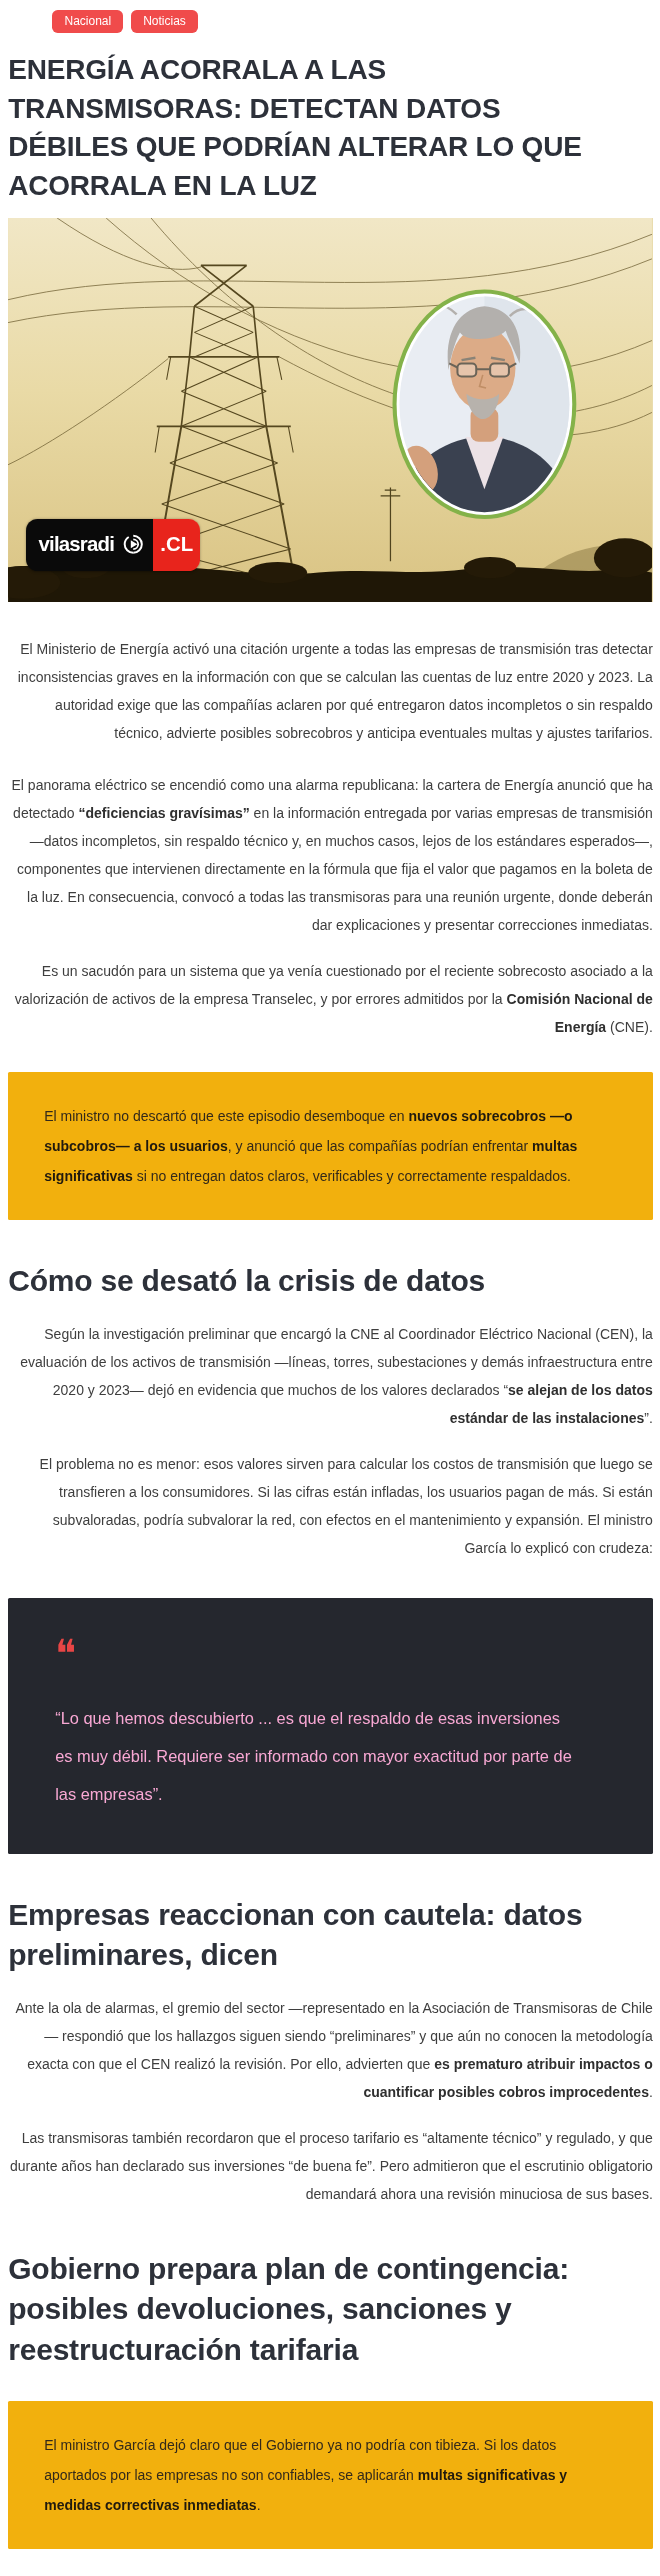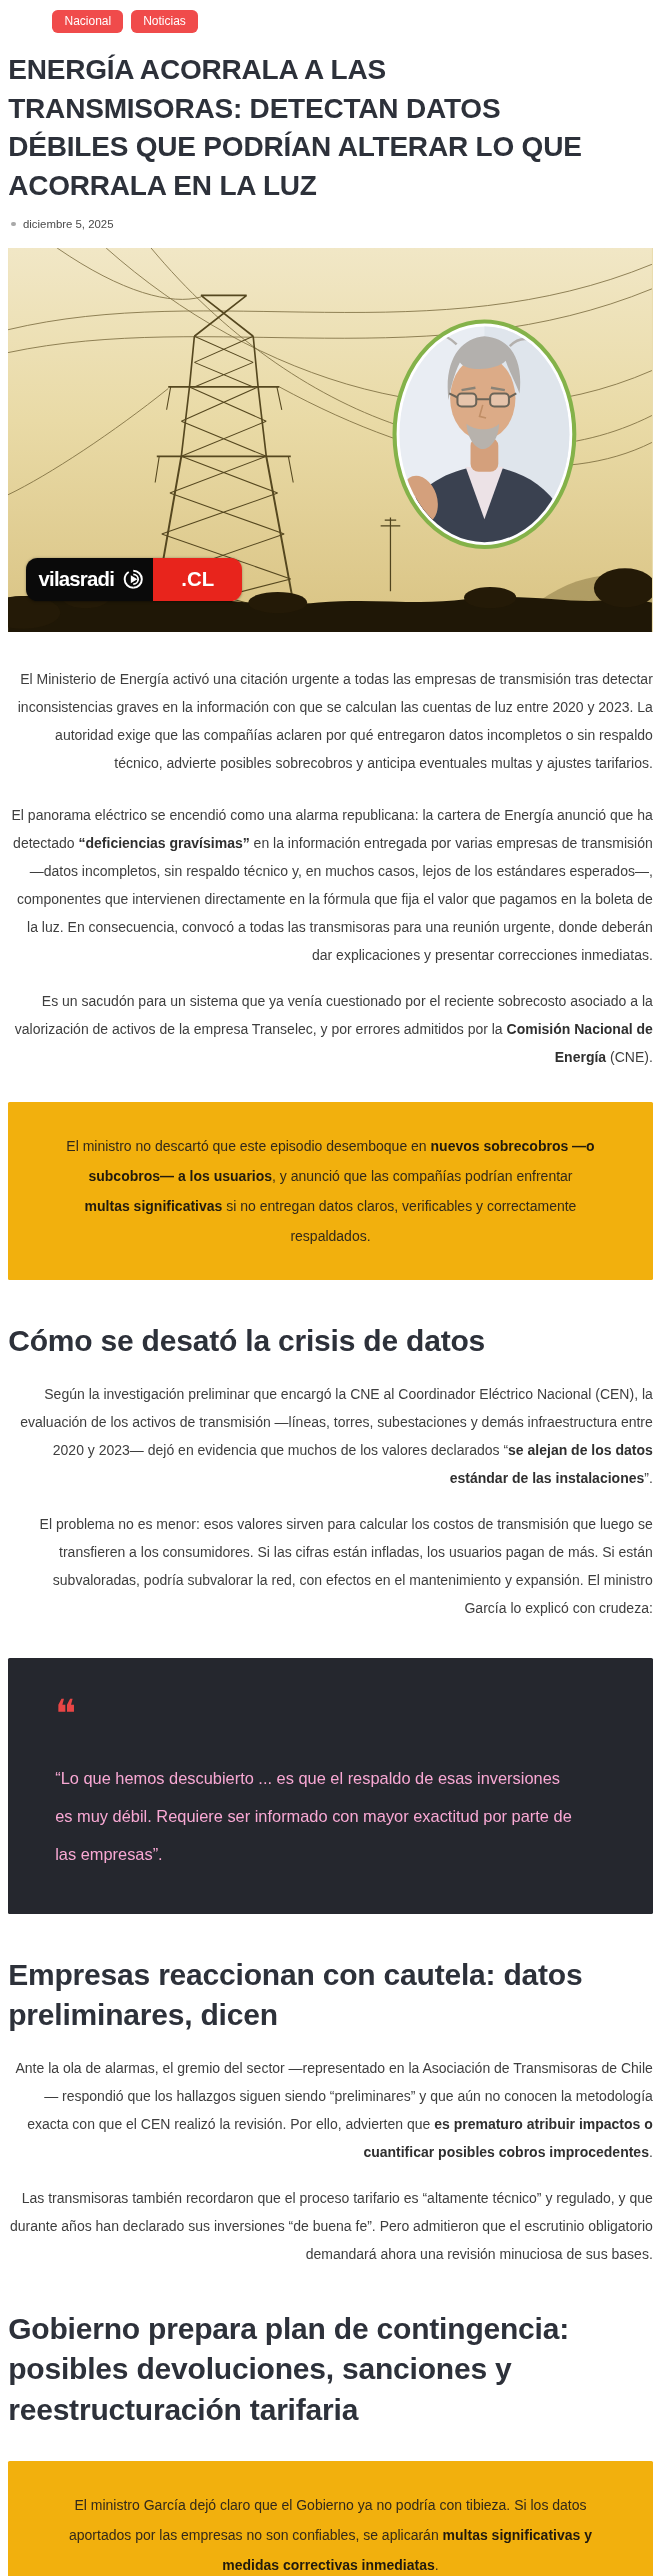--- a/index.html
+++ b/index.html
@@ -22,32 +22,32 @@
 
   h1{margin:18px 0 12px;color:var(--heading);font-size:28px;line-height:1.38;font-weight:700;letter-spacing:-0.2px;}
   h1 .line{display:block;}
 
   .meta{display:flex;align-items:center;gap:7.4px;color:#4a4a4a;font-size:11.4px;margin:3.3px 0 18px 3.3px;}
   .meta .dot{width:4.1px;height:4.1px;border-radius:50%;background:#a9a9a9;display:inline-block;}
 
   .hero{position:relative;height:384px;margin:8.2px 0 33px;overflow:hidden;background:#e9dcae;}
   .hero svg{display:block;}
 
-  .hero-logo{position:absolute;left:18px;bottom:31px;display:flex;height:43px;border-radius:11.4px;overflow:hidden;box-shadow:0 0.8px 2.5px rgba(0,0,0,.35);}
+  .hero-logo{position:absolute;left:18px;bottom:31px;display:flex;height:52px;border-radius:11.4px;overflow:hidden;box-shadow:0 0.8px 2.5px rgba(0,0,0,.35);}
   .hero-logo .black{background:#0a0a0a;color:#fff;display:flex;align-items:center;padding:0 6.5px 0 12.3px;font-size:20.4px;font-weight:700;letter-spacing:-0.8px;}
   .hero-logo .waves{display:flex;align-items:center;background:#0a0a0a;padding-right:8.2px;}
-  .hero-logo .red{background:var(--logo_red);color:#fff;display:flex;align-items:center;padding:0 28px;font-size:20.4px;font-weight:700;}
+  .hero-logo .red{background:var(--logo_red);color:#fff;display:flex;align-items:center;padding:0 7px;font-size:20.4px;font-weight:700;}
 
   p{font-size:14px;line-height:28px;margin:18px 0;color:var(--bodytext);text-align:right;}
   .intro{margin:31px 0 24.5px;}
   b{color:#2f2f2f;}
 
   h2{font-size:30px;color:var(--heading);margin:41px 0 13px;line-height:1.35;font-weight:700;letter-spacing:-0.2px;}
 
-  .callout{background:var(--accent_yellow);padding:29px 56px;margin:31px 0;border-radius:1.6px;text-align:center;}
+  .callout{background:var(--accent_yellow);padding:29px 36px;margin:31px 0;border-radius:1.6px;}
   .callout .ctext{font-size:14px;line-height:30px;color:#33291a;}
   .callout b{color:#211a0e;}
 
   .quote{background:var(--quote_bg);margin:36px 0;padding:36px 79px 41px 47px;border-radius:1.6px;}
   .quote .mark{color:var(--quote_icon);font-size:39px;line-height:1;display:block;margin-bottom:26px;font-family:"DejaVu Sans",sans-serif;}
   .quote .qtext{color:#f9a8d4;font-size:16.4px;line-height:38px;}
 </style>
 </head>
 <body>
 
@@ -58,24 +58,20 @@
     <span class="badge">Noticias</span>
   </div>
 
   <h1>
     <span class="line">ENERGÍA ACORRALA A LAS</span>
     <span class="line">TRANSMISORAS: DETECTAN DATOS</span>
     <span class="line">DÉBILES QUE PODRÍAN ALTERAR LO QUE</span>
     <span class="line">ACORRALA EN LA LUZ</span>
   </h1>
 
-  <div class="meta">
-    <span class="dot"></span>
-    <span>diciembre 5, 2025</span>
-  </div>
 
   <div class="hero">
     <svg width="644" height="384" viewBox="0 0 788 470">
       <defs>
         <linearGradient id="sky" x1="0" y1="0" x2="0" y2="1">
           <stop offset="0" stop-color="#f1e7c6"></stop>
           <stop offset="0.45" stop-color="#e9daa6"></stop>
           <stop offset="1" stop-color="#d9c383"></stop>
         </linearGradient>
         <clipPath id="ovalClip">

